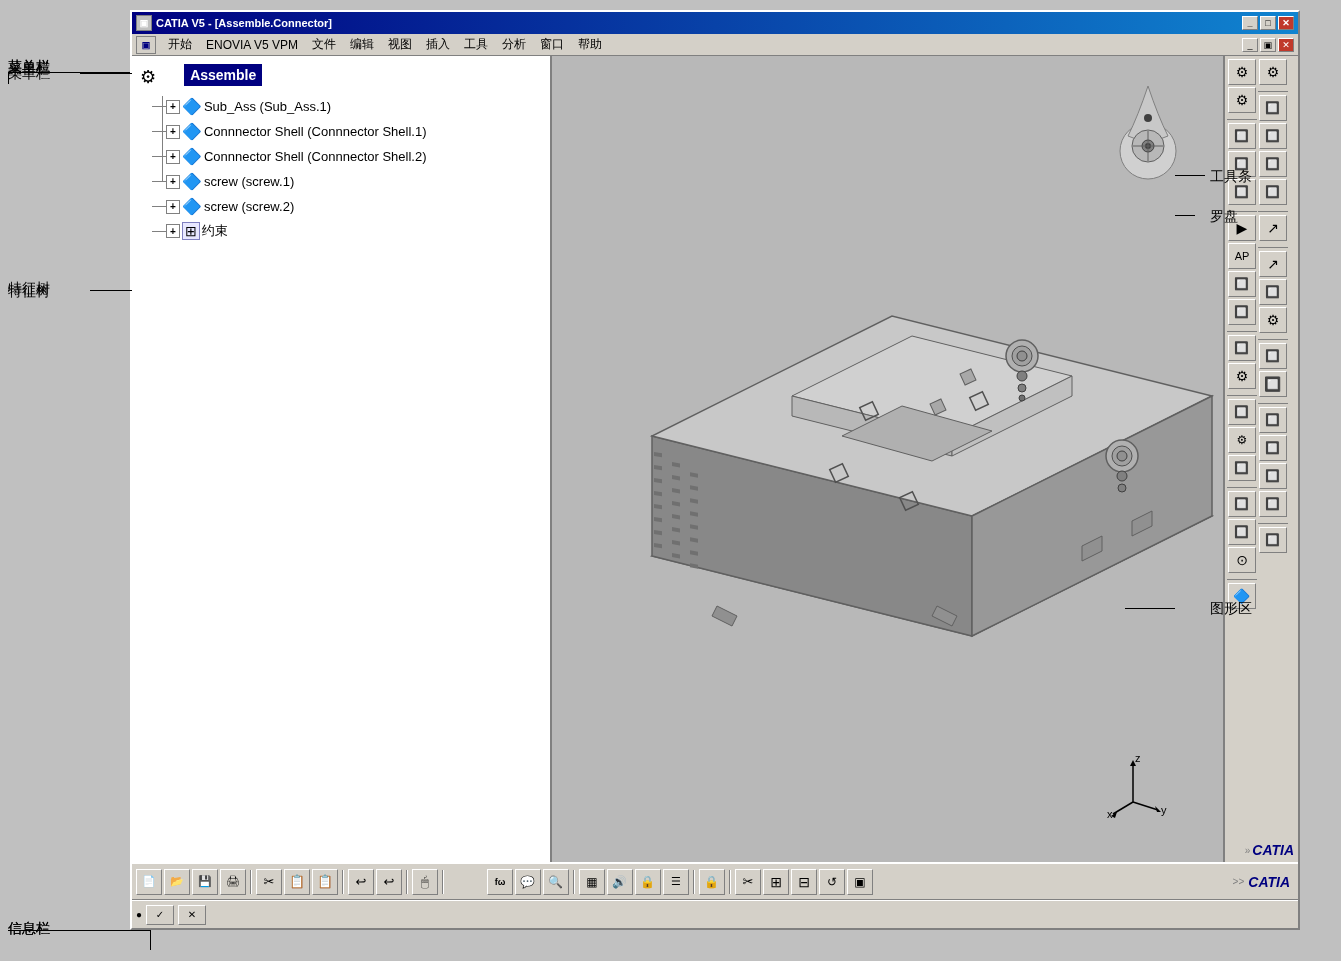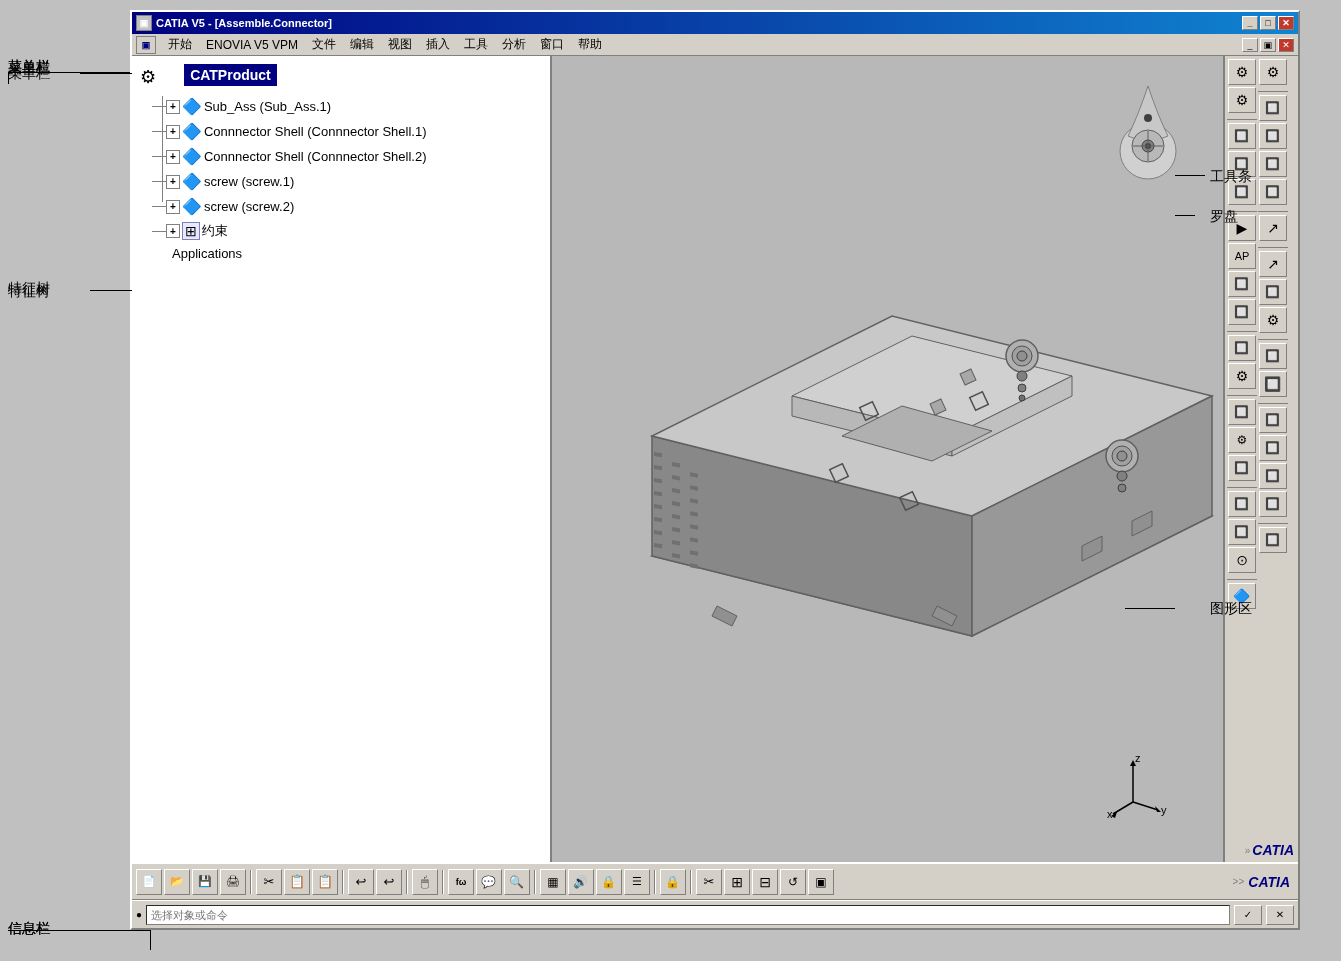--- a/index.html
+++ b/index.html
@@ -332,21 +332,21 @@
     <div class="title-btn" style="font-size:9px; background:#c0392b; color:#fff;">✕</div>
   </div>
 
   <div style="display:flex; height: calc(100% - 22px - 22px - 38px - 28px);">
 
     <div class="feature-tree">
 
       <div style="display:flex; align-items:center; margin-bottom:6px; margin-left:4px;">
 
         <span style="font-size:18px; margin-right:4px;">⚙</span>
-        <span class="tree-root-item">CATProduct</span>
+        <span class="tree-root-item">Assemble</span>
       </div>
 
       <div style="position:relative; margin-left:18px;">
 
         <div style="position:absolute; left:8px; top:0; bottom:60px; border-left:1px solid #808080;"></div>
 
         <div class="tree-row" style="display:flex; align-items:center; margin-bottom:4px; position:relative;">
           <div style="width:14px; border-top:1px solid #808080; margin-left:-10px; flex-shrink:0;"></div>
           <div class="tree-expand" style="margin-right:2px;">+</div>
           <span style="font-size:16px; margin-right:2px;">🔷</span>
@@ -381,23 +381,20 @@
           <span class="tree-label">screw (screw.2)</span>
         </div>
 
         <div class="tree-row" style="display:flex; align-items:center; margin-bottom:4px; position:relative;">
           <div style="width:14px; border-top:1px solid #808080; margin-left:-10px; flex-shrink:0;"></div>
           <div class="tree-expand" style="margin-right:2px;">+</div>
           <span style="font-size:14px; margin-right:2px; border:1px solid #8080c0; padding:0 2px; background:#e8e8ff;">⊞</span>
           <span class="tree-label">约束</span>
         </div>
 
-        <div class="tree-row" style="display:flex; align-items:center; margin-bottom:4px; position:relative; margin-left:18px;">
-          <span class="tree-label">Applications</span>
-        </div>
       </div>
     </div>
 
     <div class="viewport" style="position:relative;">
 
       <svg class="compass-svg" viewBox="0 0 90 110">
 
         <ellipse cx="45" cy="75" rx="28" ry="28" fill="#d0d0d0" stroke="#808080" stroke-width="1"></ellipse>
 
         <path d="M45 10 Q55 40 65 60 Q55 65 45 65 Q35 65 25 60 Q35 40 45 10Z" fill="#c8c8c8" stroke="#808080" stroke-width="1"></path>
@@ -575,21 +572,21 @@
     <div class="btoolbar-sep"></div>
     <div class="btoolbar-btn" style="font-size:13px;">✂</div>
     <div class="btoolbar-btn" style="font-size:13px;">📋</div>
     <div class="btoolbar-btn" style="font-size:13px;">📋</div>
     <div class="btoolbar-sep"></div>
     <div class="btoolbar-btn" style="font-size:13px;">↩</div>
     <div class="btoolbar-btn" style="font-size:13px;">↩</div>
     <div class="btoolbar-sep"></div>
     <div class="btoolbar-btn" style="font-size:13px;">🖱</div>
     <div class="btoolbar-sep"></div>
-    <div class="btoolbar-btn" style="font-size:9px; font-weight:bold;">fω</div>
+    <div class="btoolbar-btn" style="font-size:9px; font-weight:bold;margin-left:39px;">fω</div>
     <div class="btoolbar-btn" style="font-size:12px;">💬</div>
     <div class="btoolbar-btn" style="font-size:12px;">🔍</div>
     <div class="btoolbar-sep"></div>
     <div class="btoolbar-btn" style="font-size:12px;">▦</div>
     <div class="btoolbar-btn" style="font-size:12px;">🔊</div>
     <div class="btoolbar-btn" style="font-size:12px;">🔒</div>
     <div class="btoolbar-btn" style="font-size:11px;">☰</div>
     <div class="btoolbar-sep"></div>
     <div class="btoolbar-btn" style="font-size:12px;">🔒</div>
     <div class="btoolbar-sep"></div>
@@ -598,21 +595,20 @@
     <div class="btoolbar-btn" style="font-size:14px;">⊟</div>
     <div class="btoolbar-btn" style="font-size:12px;">↺</div>
     <div class="btoolbar-btn" style="font-size:12px;">▣</div>
     <div style="flex:1;"></div>
     <div style="font-size:10px; color:#808080; margin-right:2px;">&gt;&gt;</div>
     <div style="font-size:14px; font-weight:bold; color:#000080; font-style:italic; margin-right:4px;">CATIA</div>
   </div>
 
   <div class="status-bar">
     <span style="font-size:10px; color:#000;">●</span>
-    <input type="text" class="status-input" style="flex: 1 1 0%; height: 20px; background: rgb(255, 255, 255); border: 1px inset rgb(128, 128, 128); font-size: 11px; padding: 0px 4px;" placeholder="选择对象或命令">
     <div class="status-btn" style="width:28px; height:20px;">✓</div>
     <div class="status-btn" style="width:28px; height:20px;">✕</div>
   </div>
 
 </div>
 
 <div style="position:absolute; top:73px; left:80px; width:52px; height:1px; background:#000; z-index:10;"></div>
 <div style="position:absolute; top:65px; left:8px; font-size:14px;">菜单栏</div>
 
 <div style="position:absolute; top:290px; left:90px; width:42px; height:1px; background:#000; z-index:10;"></div>

